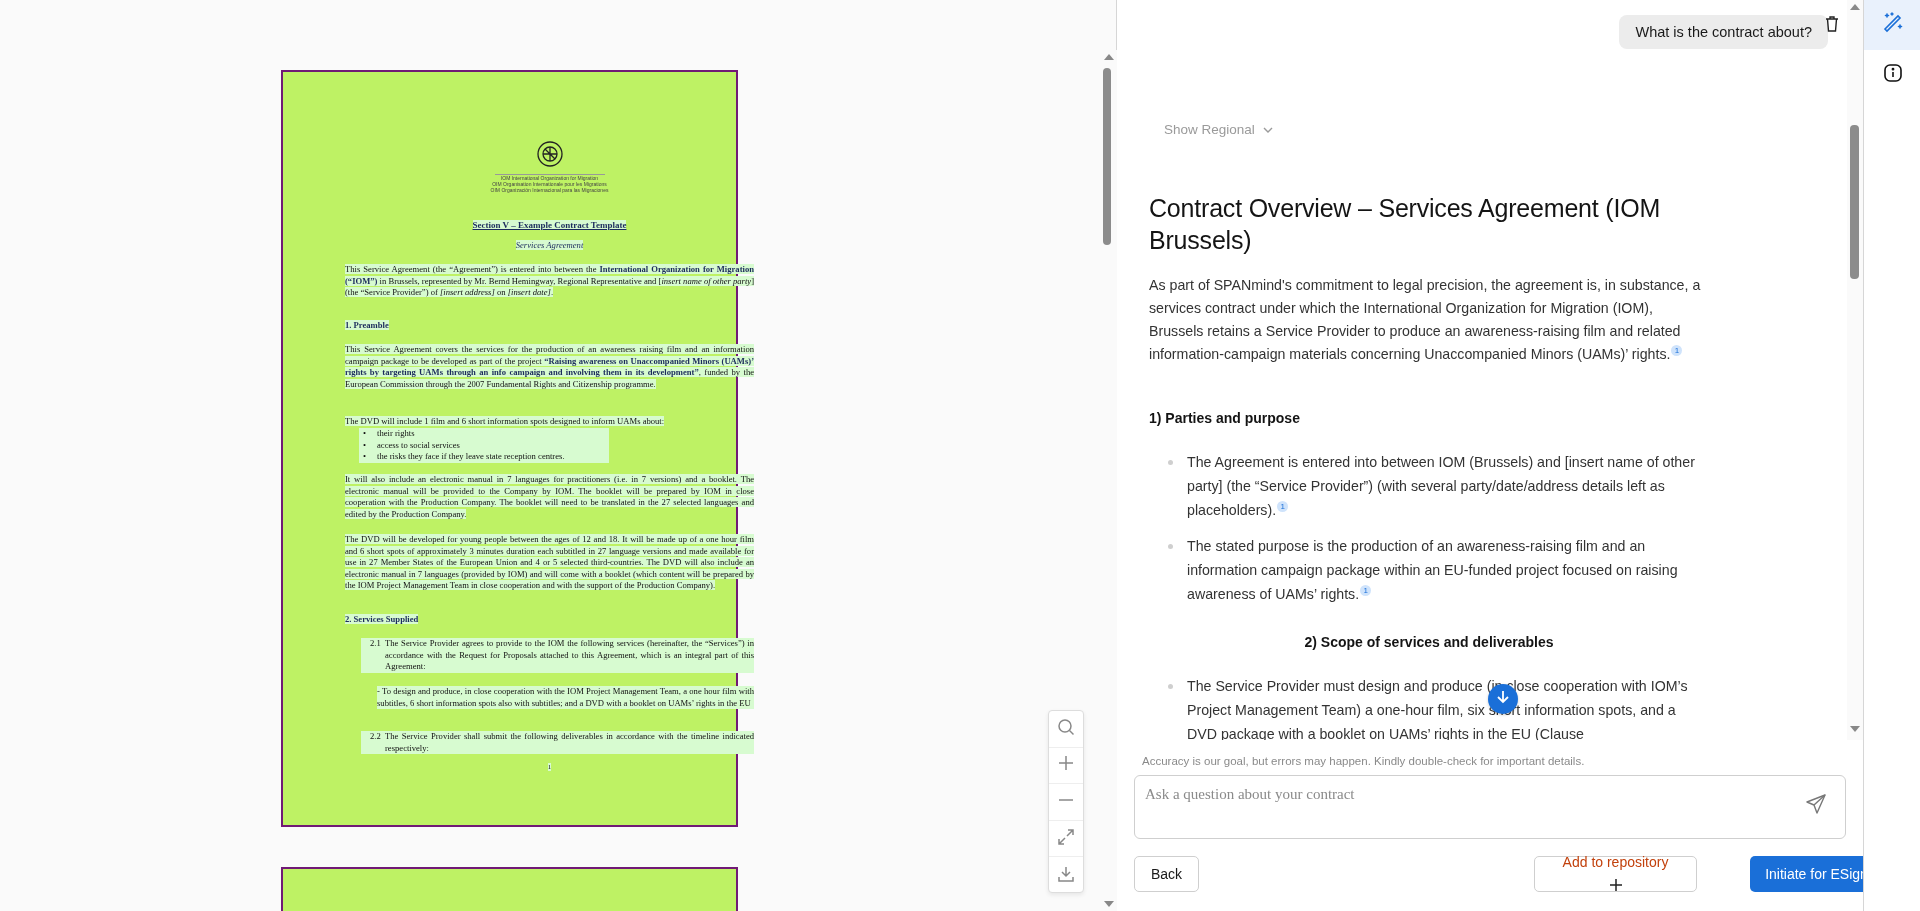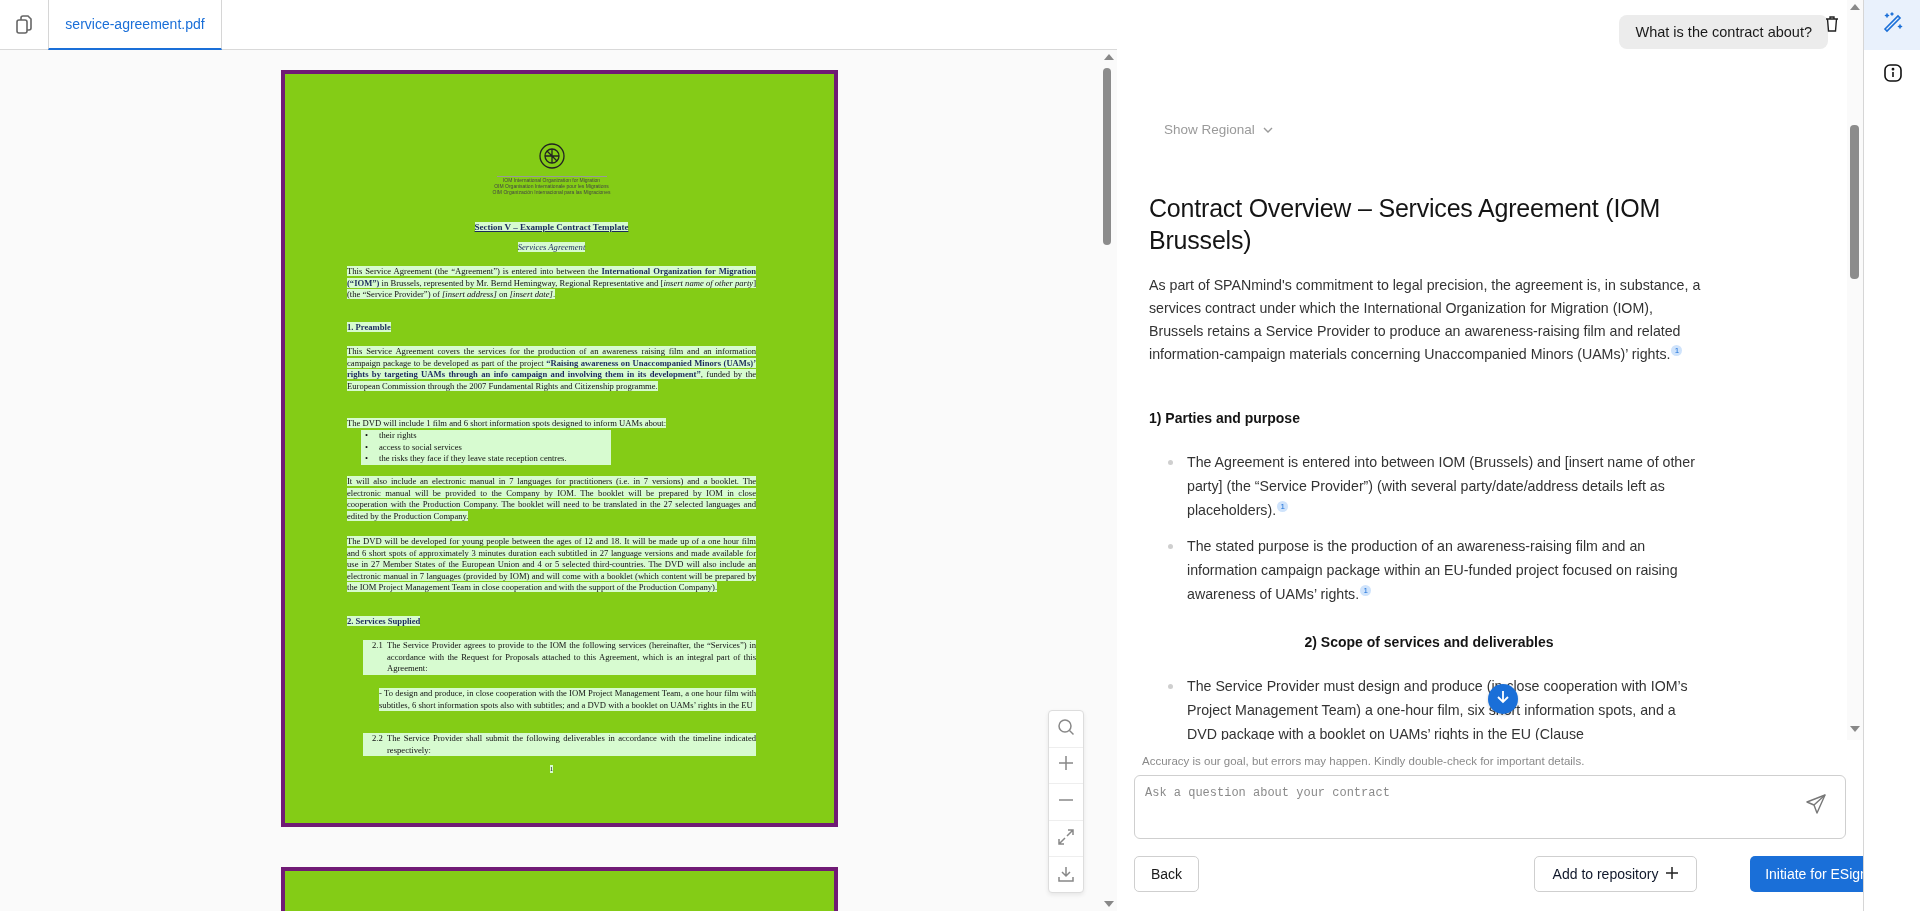--- a/index.html
+++ b/index.html
@@ -6,21 +6,21 @@
   html, body { width: 1920px; height: 911px; overflow: hidden; background: #fff; font-family: "Liberation Sans", "DejaVu Sans", sans-serif; color: #1a1a1a; }
   .app { position: relative; width: 1920px; height: 911px; }
 
   
   .viewer { position: absolute; left: 0; top: 0; width: 1117px; height: 911px; background: #fafafa; border-right: 1px solid #d6d6d6; }
   .tabbar { position: absolute; left: 0; top: 0; width: 1117px; height: 50px; background: #fff; border-bottom: 1px solid #d9d9d9; }
   .copy-icon { position: absolute; left: 14px; top: 14px; width: 20px; height: 22px; cursor: pointer; }
   .file-tab { position: absolute; left: 48px; top: 0; width: 174px; height: 50px; border-left: 1px solid #d6d6d6; border-right: 1px solid #d6d6d6; border-bottom: 2px solid #1a6fd8; background: #fff; display: flex; align-items: center; justify-content: center; color: #1a6fd8; font-size: 14px; cursor: pointer; }
 
   .pdf-scroll { position: absolute; left: 0; top: 50px; width: 1117px; height: 861px; overflow: hidden; }
-  .page { position: absolute; left: 281px; width: 557px; background: #84cc16; border: 4px solid #701a75; }
+  .page { position: absolute; left: 281px; width: 457px; background: #bef264; border: 2px solid #701a75; }
   .page1 { top: 20px; height: 757px; }
   .page2 { top: 817px; height: 120px; }
 
   .doc { position: absolute; left: 62px; top: 0; width: 409px; font-family: "Liberation Serif", "DejaVu Serif", serif; font-size: 8.6px; line-height: 11.6px; color: #111; }
   .hl { background: #d7fbd0; }
   .logo-wrap { position: absolute; left: 0; width: 409px; top: 68px; text-align: center; }
   .logo { display: inline-block; width: 28px; height: 28px; }
   .logo-line { margin: 2px auto 0; width: 110px; height: 1px; background: #999; }
   .logo-text { font-family: "Liberation Sans", sans-serif; font-size: 5px; line-height: 6px; color: #444; }
   .sec-title { position: absolute; top: 148px; left: 0; width: 409px; text-align: center; font-weight: bold; text-decoration: underline; color: #1b2b5c; font-size: 9px; }
@@ -71,50 +71,41 @@
 
   .scroll-down-btn { position: absolute; left: 1488px; top: 684px; width: 30px; height: 30px; border-radius: 50%; background: #1a6fd8; display: flex; align-items: center; justify-content: center; cursor: pointer; box-shadow: 0 1px 3px rgba(0,0,0,0.2); }
 
   .chat-vscroll { position: absolute; left: 1847px; top: 0; width: 16px; height: 740px; background: #fafafa; }
   .chat-thumb { position: absolute; left: 3px; top: 125px; width: 9px; height: 154px; background: #8c8c8c; border-radius: 4px; }
   .chat-sb-down { position: absolute; left: 3px; top: 726px; width: 0; height: 0; border-left: 5px solid transparent; border-right: 5px solid transparent; border-top: 6px solid #888; }
   .chat-sb-up { position: absolute; left: 3px; top: 4px; width: 0; height: 0; border-left: 5px solid transparent; border-right: 5px solid transparent; border-bottom: 6px solid #888; }
 
   .disclaimer { position: absolute; left: 1142px; top: 755px; font-size: 11.5px; color: #8a8a8a; }
   .input-box { position: absolute; left: 1134px; top: 775px; width: 712px; height: 64px; border: 1px solid #cfcfcf; border-radius: 6px; background: #fff; }
-  .input-box textarea { position: absolute; left: 10px; top: 10px; width: 640px; height: 44px; border: none; outline: none; resize: none; font-family: Liberation Mono, monospace; font-size: 12px; color: #333; background: transparent; }
+  .input-box textarea { position: absolute; left: 10px; top: 10px; width: 640px; height: 44px; border: none; outline: none; resize: none; font-family: Liberation Serif, serif; font-size: 15px; color: #333; background: transparent; }
   .input-box textarea::placeholder { color: #8a8a8a; }
   .send-btn { position: absolute; right: 18px; top: 17px; width: 22px; height: 22px; cursor: pointer; }
 
   .btn { position: absolute; top: 856px; height: 36px; border-radius: 5px; font-family: "Liberation Sans", sans-serif; font-size: 14px; display: flex; align-items: center; justify-content: center; cursor: pointer; }
   .btn-back { left: 1134px; width: 65px; border: 1px solid #cfcfcf; background: #fff; color: #1a1a1a; }
-  .btn-repo { left: 1534px; width: 163px; border: 1px solid #cfcfcf; background: #fff; color: #0f172a; gap: 8px; }
+  .btn-repo { left: 1534px; width: 163px; border: 1px solid #cfcfcf; background: #fff; color: #c2410c; gap: 8px; flex-direction: column; }
   .btn-esign { left: 1713px; width: 133px; border: none; background: #1a6fd8; color: #fff; margin-left: 37px; }
 
   
   .rail { position: absolute; left: 1863px; top: 0; width: 57px; height: 911px; background: #fff; border-left: 1px solid #d6d6d6; }
   .rail-item { position: absolute; left: 0; width: 57px; height: 50px; display: flex; align-items: center; justify-content: center; cursor: pointer; }
   .rail-ai { top: 0; background: #e9f1fc; }
   .rail-info { top: 50px; }
 </style>
 </head>
 <body>
 
 <div class="app">
 
   <section class="viewer">
-    <div class="tabbar">
-      <span class="copy-icon">
-        <svg width="20" height="22" viewBox="0 0 20 22" fill="none" stroke="#666" stroke-width="1.6">
-            <rect x="3" y="6" width="10" height="13" rx="2"></rect>
-            <path d="M7 6V4a2 2 0 0 1 2-2h5l3 3v9a2 2 0 0 1-2 2h-2"></path>
-          </svg>
-      </span>
-      <div class="file-tab">service-agreement.pdf</div>
-    </div>
 
     <div class="pdf-scroll">
       <div class="page page1">
         <div class="doc">
           <div class="logo-wrap">
             <span class="logo">
               <svg width="28" height="28" viewBox="0 0 28 28" fill="none" stroke="#222" stroke-width="1.3">
                   <circle cx="14" cy="14" r="12"></circle>
                   <circle cx="14" cy="14" r="7"></circle>
                   <path d="M7 14h14M14 7v14M9 9l10 10"></path>

